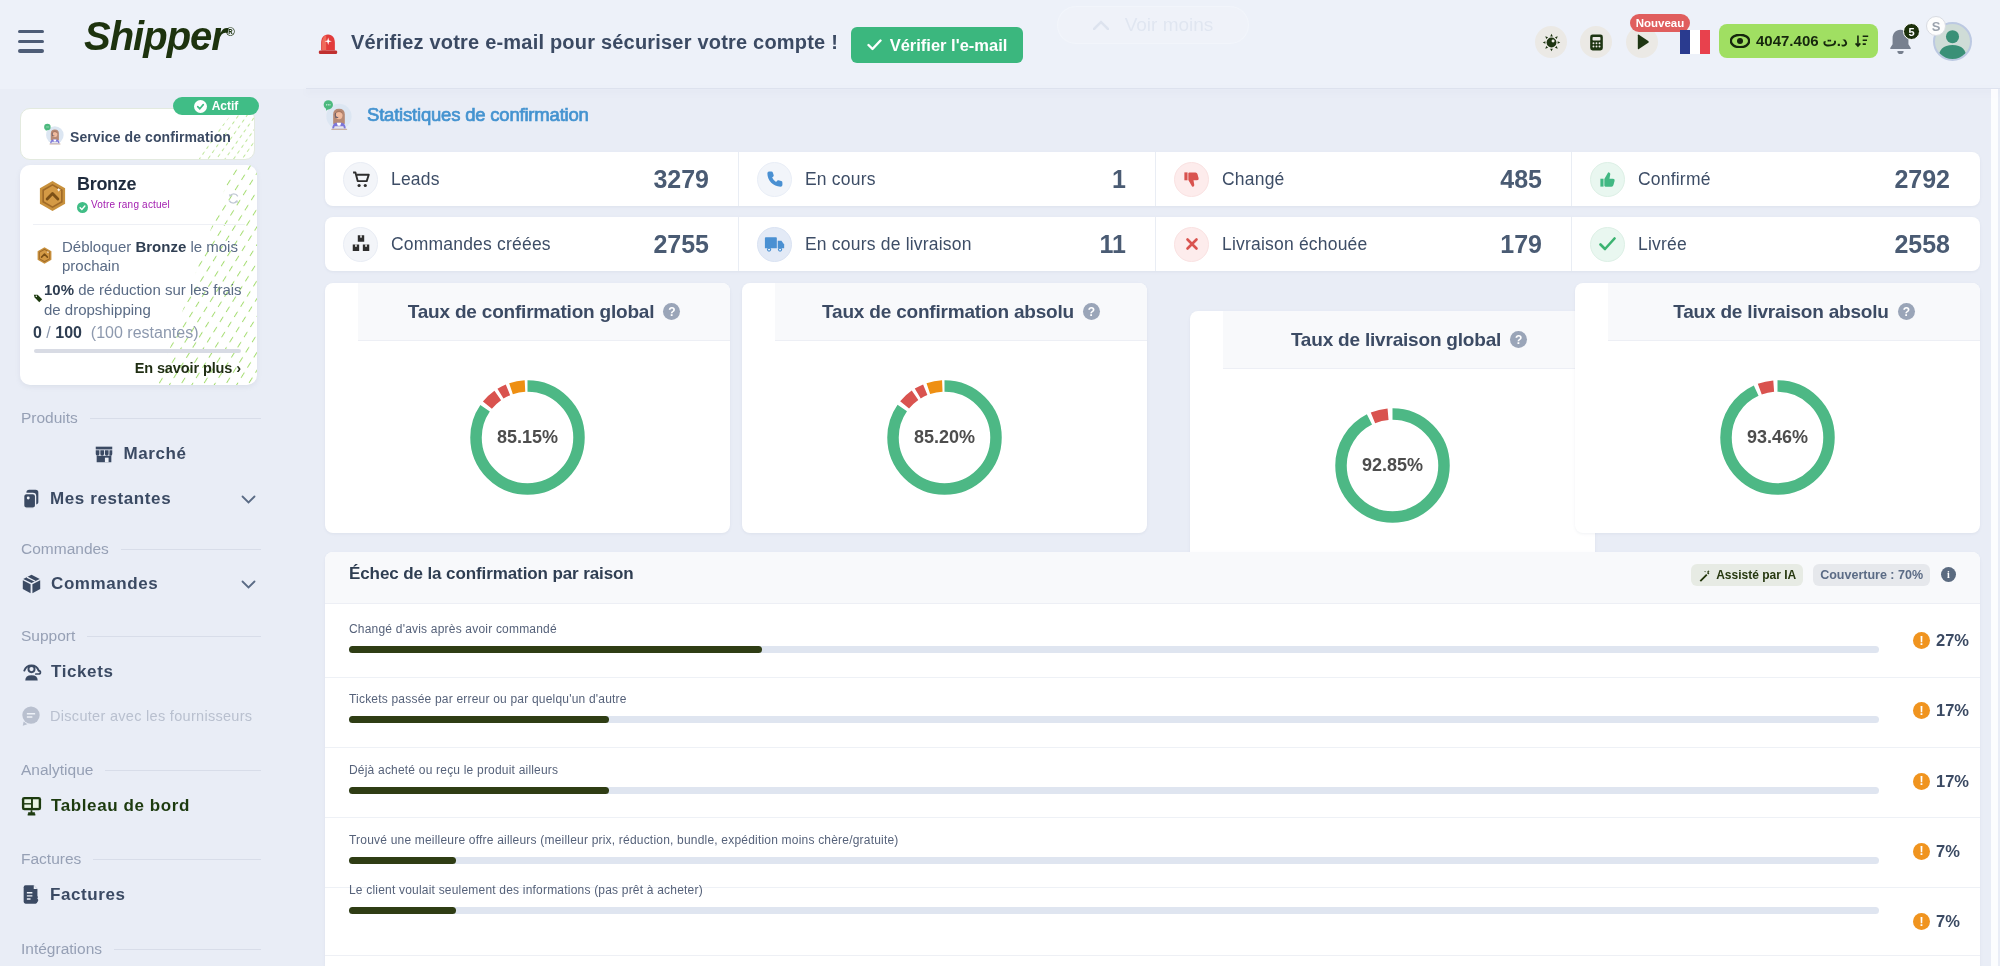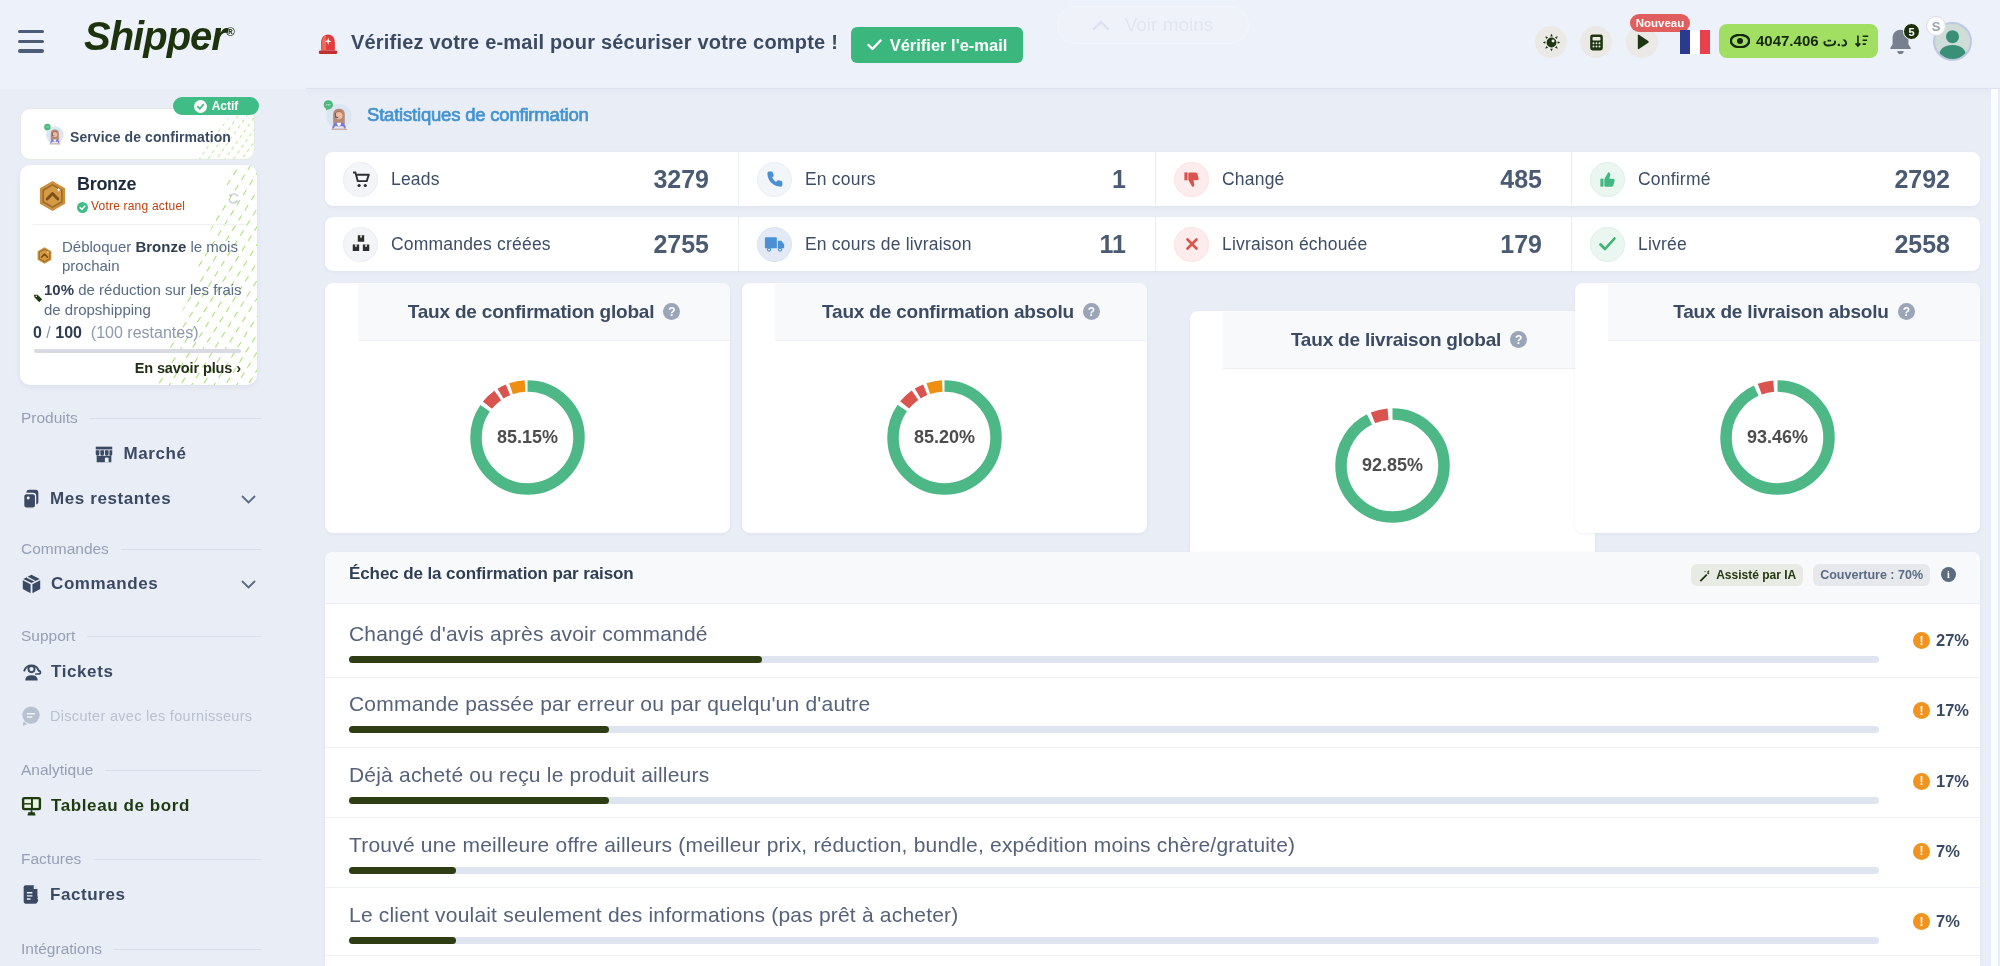--- a/index.html
+++ b/index.html
@@ -55,21 +55,21 @@
 .donut-wrap { position:absolute; top:97px; width:115px; height:115px; }
 .donut-txt { position:absolute; top:144px; width:115px; text-align:center; font-size:18px; font-weight:bold; color:#4d4d4d; }
 
 #echec { position:absolute; left:325px; top:552px; width:1655px; height:414px; background:#fff; border-radius:8px 8px 0 0; box-shadow:0 1px 3px rgba(120,130,160,.10); overflow:hidden; }
 #echec .hd { height:52px; background:#f8f9fb; border-bottom:1px solid #edeff5; display:flex; align-items:flex-start; padding-top:12px; }
 #echec .hd .ttl { margin-left:24px; font-size:17px; font-weight:bold; color:#2f3e52; letter-spacing:-.1px; }
 .badge-ia { margin-left:auto; height:22px; background:#e7ebe4; border-radius:6px; display:flex; align-items:center; gap:5px; padding:0 7px; color:#26380f; font-size:12px; font-weight:bold; }
 .badge-cov { margin-left:10px; height:22px; background:#e6e8ec; border-radius:6px; display:flex; align-items:center; padding:0 7px; color:#5b6b85; font-size:12.5px; font-weight:bold; }
 .info-i { margin-left:11px; margin-right:24px; margin-top:3px; width:15px; height:15px; border-radius:50%; background:#5b6b80; color:#fff; font-size:10px; font-weight:bold; display:flex; align-items:center; justify-content:center; font-family:"Liberation Serif",serif; }
 .reason { position:absolute; left:24px; width:1530px; }
-.reason .rl { font-size:21px; color:#56627a; letter-spacing:.2px; }
+.reason .rl { font-size:12px; color:#56627a; letter-spacing:.2px; }
 .reason .track { margin-top:10px; height:7px; background:#dfe5f0; border-radius:4px; }
 .reason .fill { height:7px; background:#2f3d14; border-radius:4px; }
 .pct { position:absolute; display:flex; align-items:center; gap:6px; font-size:16.5px; font-weight:bold; color:#3b4a63; }
 .pct .oc { width:17px; height:17px; border-radius:50%; background:#f0941f; color:#fff; font-size:12px; font-weight:bold; display:flex; align-items:center; justify-content:center; }
 #echec-botline { position:absolute; left:325px; top:955px; width:1655px; height:1px; background:#eef0f5; z-index:3; }
 </style>
 </head>
 <body>
 
 <div id="topbar"></div>
@@ -204,21 +204,21 @@
   <div class="abs" style="left:57px; top:9px; font-size:18px; font-weight:bold; color:#1f2b3d; letter-spacing:-.3px;">Bronze</div>
   <svg class="abs" style="left:207px; top:27px;" width="13" height="13" viewBox="0 0 24 24" fill="none" stroke="#c3cad6" stroke-width="2.4">
       <path d="M20 8 A8.5 8.5 0 0 0 5 8 M4 16 A8.5 8.5 0 0 0 19 16"></path>
       <path d="M3.5 3.5 L5 8.5 L10 7" fill="#c3cad6" stroke="none"></path>
       <path d="M20.5 20.5 L19 15.5 L14 17" fill="#c3cad6" stroke="none"></path>
     </svg>
   <svg class="abs" style="left:57px; top:37px;" width="11" height="11" viewBox="0 0 14 14">
       <circle cx="7" cy="7" r="7" fill="#40bd86"></circle>
       <path d="M4 7.2 L6.2 9.4 L10 5" stroke="#fff" stroke-width="1.8" fill="none" stroke-linecap="round"></path>
     </svg>
-  <div class="abs" style="left:71px; top:34px; font-size:12px; color:#c2410c; letter-spacing:.2px;text-align:right;">Votre rang actuel</div>
+  <div class="abs" style="left:71px; top:34px; font-size:10px; color:#a21caf; letter-spacing:.2px;text-align:right;">Votre rang actuel</div>
   <div class="abs" style="left:13px; top:59px; width:212px; height:1px; background:#eef0f5;"></div>
   <svg class="abs" style="left:16px; top:81px;" width="17" height="19" viewBox="0 0 32 33" id="hexsm">
       <path d="M16 1 L29 8.5 L29 24.5 L16 32 L3 24.5 L3 8.5 Z" fill="#c8913d"></path>
       <path d="M16 4 L26.5 10 L26.5 23 L16 29 L5.5 23 L5.5 10 Z" fill="#a06a28"></path>
       <path d="M16 6 L24.8 11 L24.8 22 L16 27 L7.2 22 L7.2 11 Z" fill="#d49a45"></path>
       <path d="M10.5 19.5 L16 14 L21.5 19.5" stroke="#7c5016" stroke-width="3" fill="none" stroke-linecap="round" stroke-linejoin="round"></path>
       <path d="M22.5 8 l.6 1.5 1.5.6 -1.5.6 -.6 1.5 -.6-1.5 -1.5-.6 1.5-.6 Z" fill="#fff"></path>
     </svg>
   <div class="abs" style="left:42px; top:72px; width:176px; font-size:15px; line-height:19px; color:#5a6b85;">Débloquer <b style="color:#2f3e52;">Bronze</b> le mois prochain</div>
   <svg class="abs" style="left:13px; top:128px;" width="10" height="10" viewBox="0 0 24 24" fill="#1d390f">
@@ -473,21 +473,21 @@
   </div>
 <div class="reason" style="top:70px;">
       <div class="rl">Changé d'avis après avoir commandé</div>
       <div class="track">
         <div class="fill" style="width:27%;"></div>
       </div>
     </div>
     <div class="pct" style="left:1588px; top:79px;"><div class="oc">!</div>27%</div>
     <div style="position:absolute; left:0px; top:124.5px; width:1655px; height:1px; background:#eef1f6;"></div>
     <div class="reason" style="top:140.3px;">
-      <div class="rl">Commande passée par erreur ou par quelqu'un d'autre</div>
+      <div class="rl">Tickets passée par erreur ou par quelqu'un d'autre</div>
       <div class="track">
         <div class="fill" style="width:17%;"></div>
       </div>
     </div>
     <div class="pct" style="left:1588px; top:149.3px;"><div class="oc">!</div>17%</div>
     <div style="position:absolute; left:0px; top:194.8px; width:1655px; height:1px; background:#eef1f6;"></div>
     <div class="reason" style="top:210.6px;">
       <div class="rl">Déjà acheté ou reçu le produit ailleurs</div>
       <div class="track">
         <div class="fill" style="width:17%;"></div>
@@ -496,21 +496,21 @@
     <div class="pct" style="left:1588px; top:219.6px;"><div class="oc">!</div>17%</div>
     <div style="position:absolute; left:0px; top:265.1px; width:1655px; height:1px; background:#eef1f6;"></div>
     <div class="reason" style="top:280.9px;">
       <div class="rl">Trouvé une meilleure offre ailleurs (meilleur prix, réduction, bundle, expédition moins chère/gratuite)</div>
       <div class="track">
         <div class="fill" style="width:7%;"></div>
       </div>
     </div>
     <div class="pct" style="left:1588px; top:289.9px;"><div class="oc">!</div>7%</div>
     <div style="position:absolute; left:0px; top:335.4px; width:1655px; height:1px; background:#eef1f6;"></div>
-    <div class="reason" style="top:351px;">
+    <div class="reason" style="top:331px;">
       <div class="rl">Le client voulait seulement des informations (pas prêt à acheter)</div>
       <div class="track">
         <div class="fill" style="width:7%;"></div>
       </div>
     </div>
     <div class="pct" style="left:1588px; top:360.2px;"><div class="oc">!</div>7%</div>
   </div>
 <div id="echec-botline"></div>
 
 </body></html>

